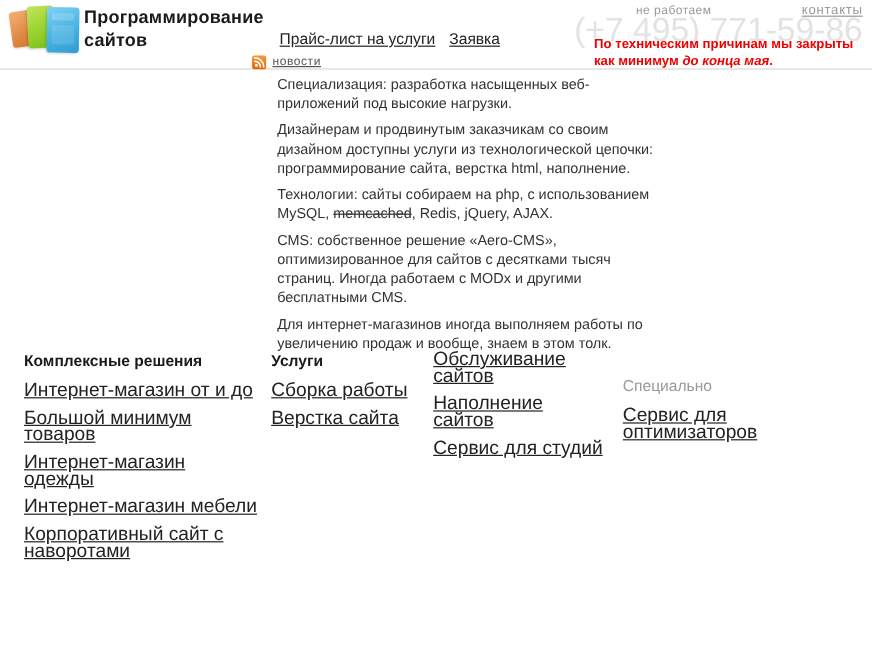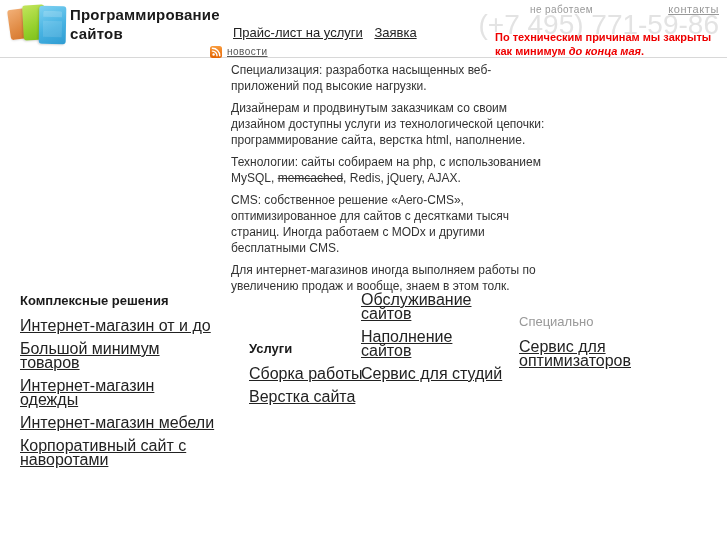--- a/index.html
+++ b/index.html
@@ -54,21 +54,21 @@
   
   .main-content { position:absolute; left:231px; top:62px; width:322px; font-size:12px; line-height:16px; color:#333; }
   .main-content p { margin:0 0 6px 0; }
   .main-content b { font-weight:normal; }
   .main-content s { text-decoration:line-through; }
 
   
   .footer { position:absolute; left:0; top:293px; width:727px; }
   .col { position:absolute; top:0; }
   .col-1 { left:20px;  width:195px; }
-  .col-2 { left:249px; width:125px;margin-top:48px; }
+  .col-2 { left:226px; width:125px; }
   .col-3 { left:361px; width:145px; }
   .col-4 { left:519px; width:100px; }
   .col h3 { margin:0 0 11px 0; font-size:13px; font-weight:bold; color:#1a1a1a; }
   .col-4 h3 { color:#999; font-weight:normal;margin-top:21px; }
   .col a { display:block; font-size:16px; line-height:14px; color:#222; margin-bottom:9px; }
 </style>
 </head>
 <body>
 
 <div class="header">

